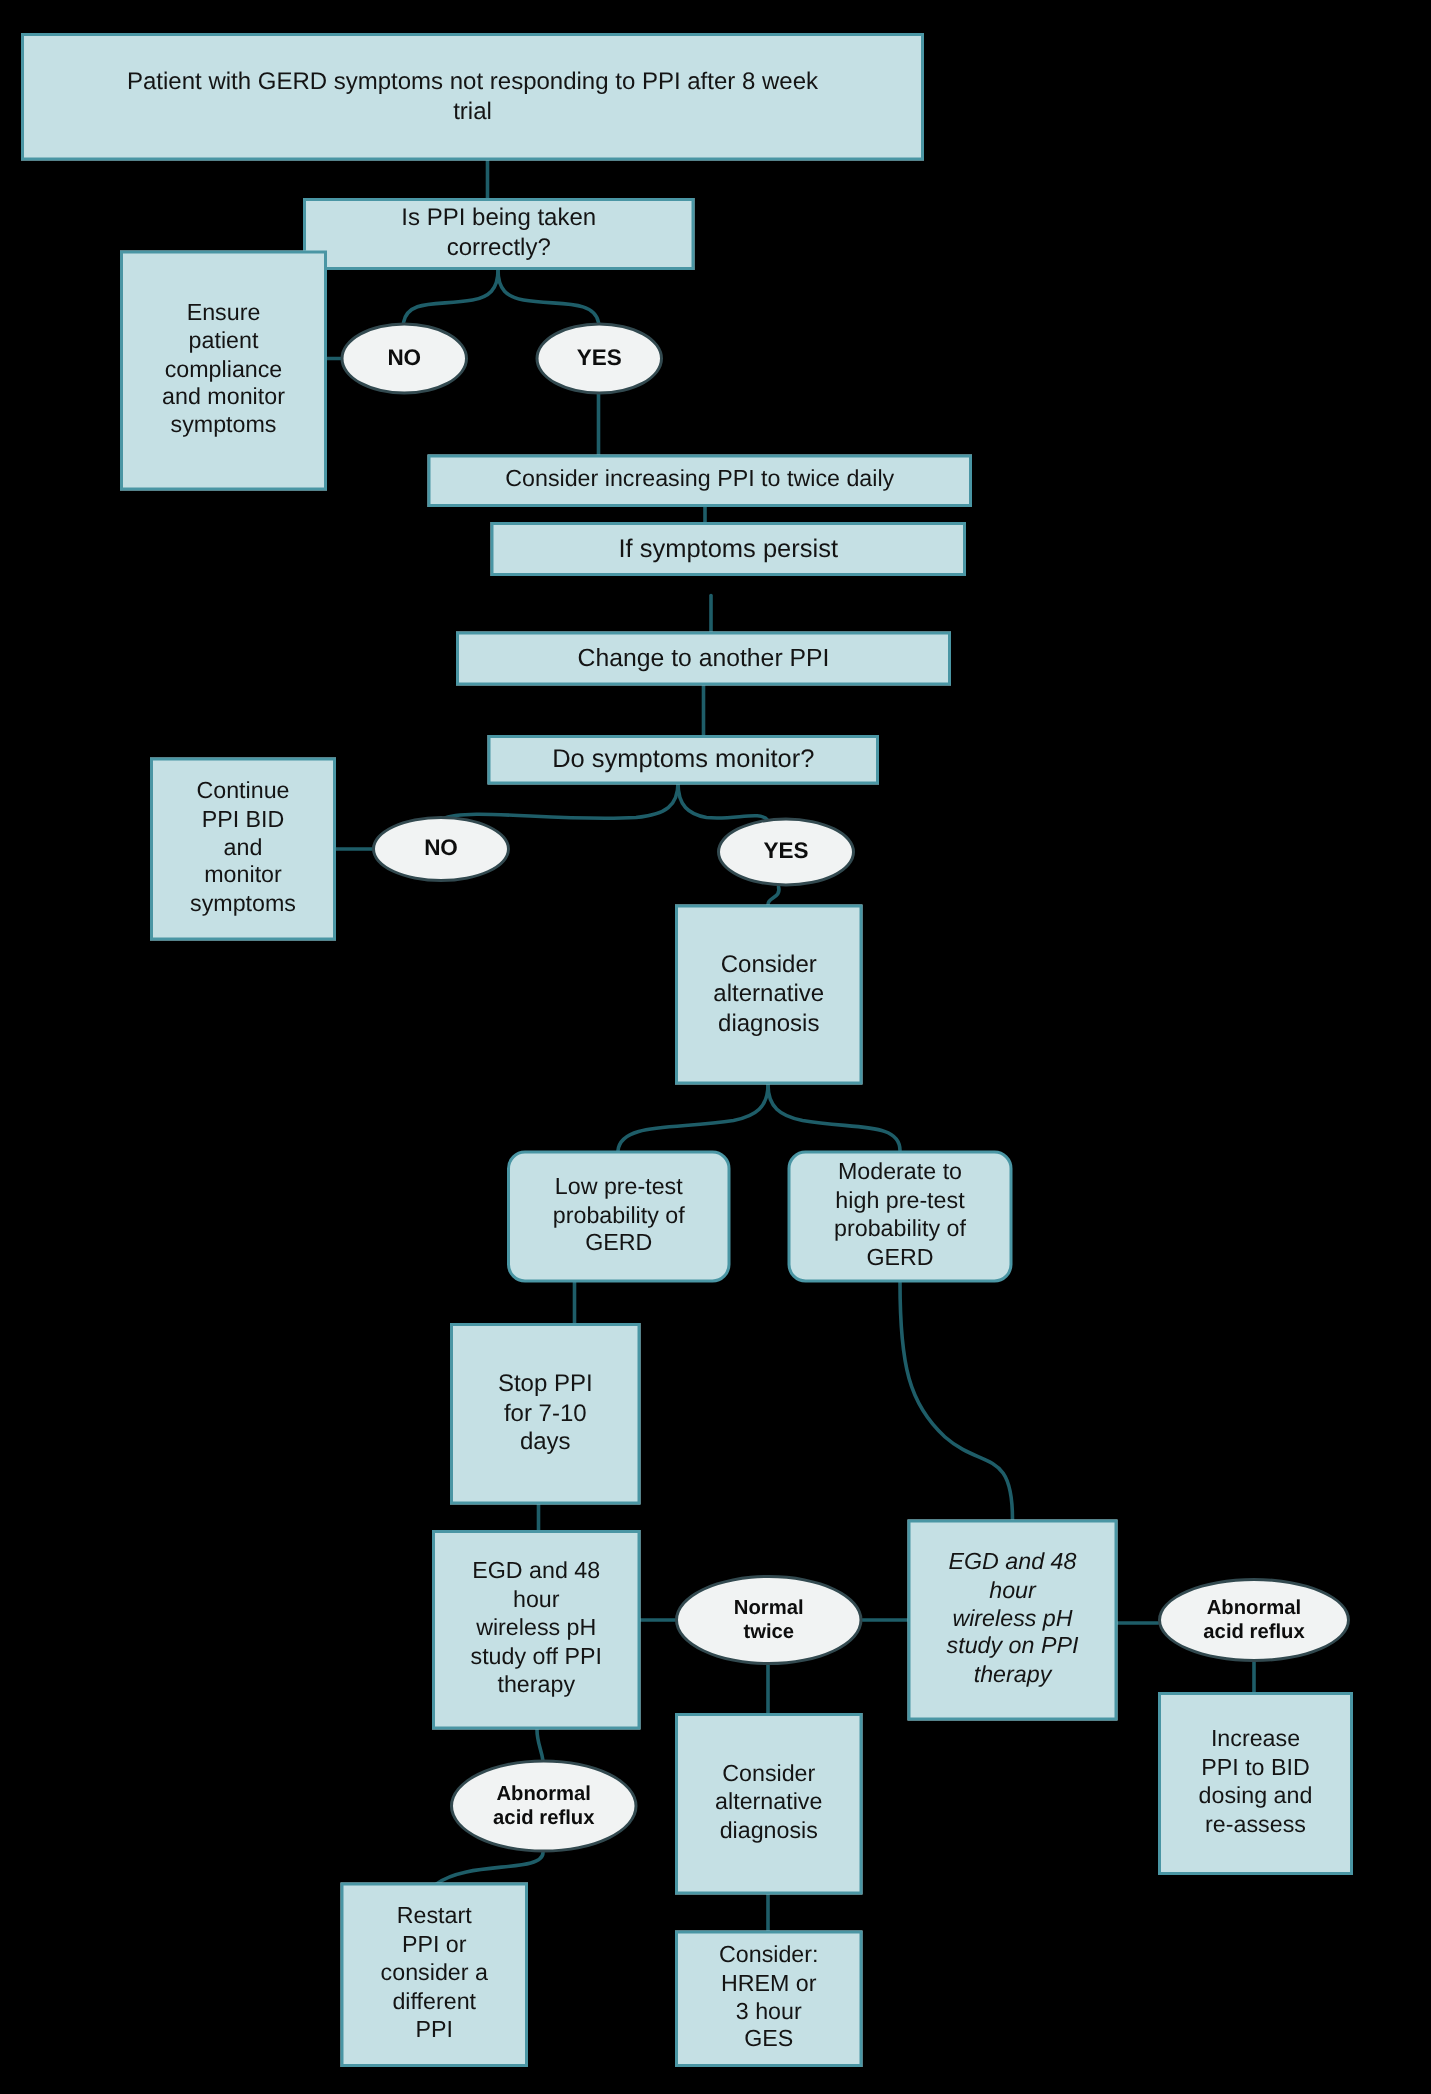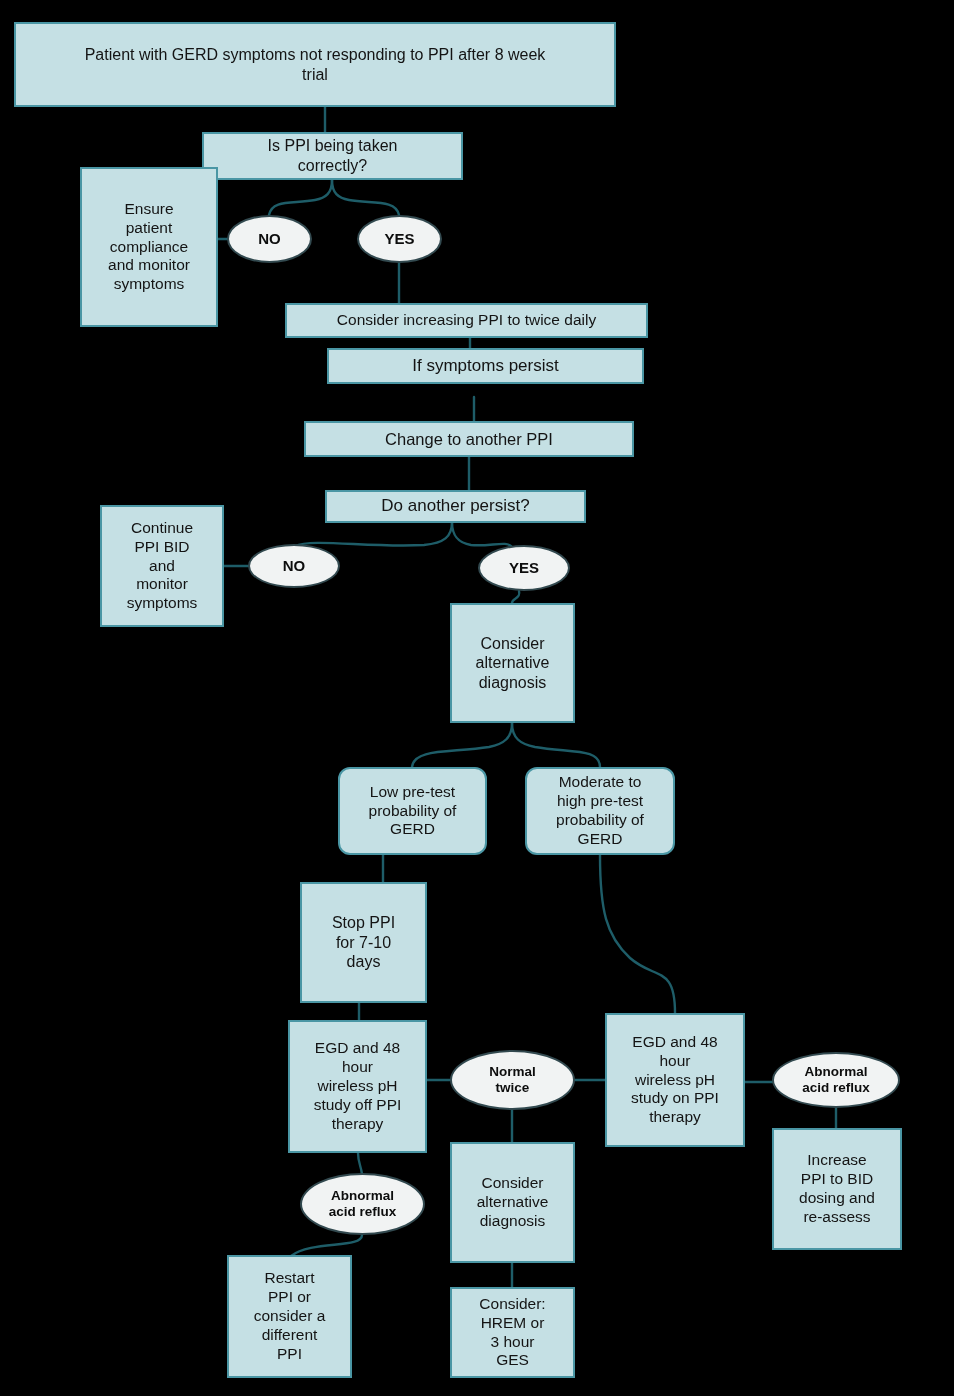--- a/index.html
+++ b/index.html
@@ -118,21 +118,21 @@
 
   <div class="node fs17" style="left:327px; top:348px; width:317px; height:36px;">
     <span class="inner">If symptoms persist</span>
   </div>
 
   <div class="node fs165" style="left:304px; top:421px; width:330px; height:36px;">
     <span class="inner">Change to another PPI</span>
   </div>
 
   <div class="node fs17" style="left:325px; top:490px; width:261px; height:33px;">
-    <span class="inner">Do another persist?</span>
+    <span class="inner">Do symptoms monitor?</span>
   </div>
 
   <div class="node fs155" style="left:100px; top:505px; width:124px; height:122px;">
     <span class="inner" style="max-width:78px;">Continue PPI BID and monitor symptoms</span>
   </div>
 
   <div class="node fs16" style="left:450px; top:603px; width:125px; height:120px;">
     <span class="inner" style="max-width:100px;">Consider alternative diagnosis</span>
   </div>
 
@@ -146,21 +146,21 @@
 
   <div class="node fs16" style="left:300px; top:882px; width:127px; height:121px;">
     <span class="inner" style="max-width:64px;">Stop PPI for 7-10 days</span>
   </div>
 
   <div class="node fs155" style="left:288px; top:1020px; width:139px; height:133px;">
     <span class="inner" style="max-width:88px;">EGD and 48 hour wireless pH study off PPI therapy</span>
   </div>
 
   <div class="node fs155" style="left:605px; top:1013px; width:140px; height:134px;">
-    <span class="inner" style="max-width:88px;">EGD and 48 hour wireless pH study on PPI therapy</span>
+    <span class="inner" style="max-width:88px;font-style:italic;">EGD and 48 hour wireless pH study on PPI therapy</span>
   </div>
 
   <div class="node fs155" style="left:772px; top:1128px; width:130px; height:122px;">
     <span class="inner" style="max-width:88px;">Increase PPI to BID dosing and re-assess</span>
   </div>
 
   <div class="node fs155" style="left:227px; top:1255px; width:125px; height:123px;">
     <span class="inner" style="max-width:78px;">Restart PPI or consider a different PPI</span>
   </div>
 

